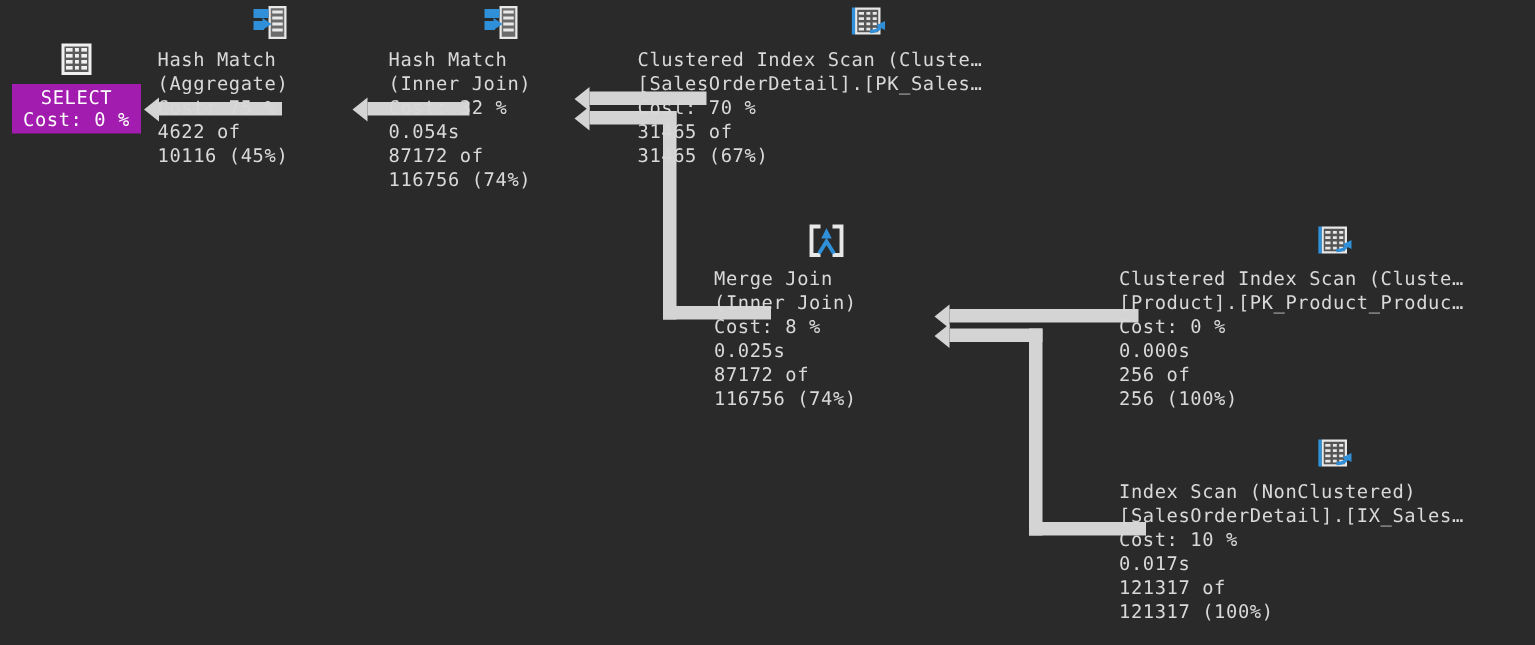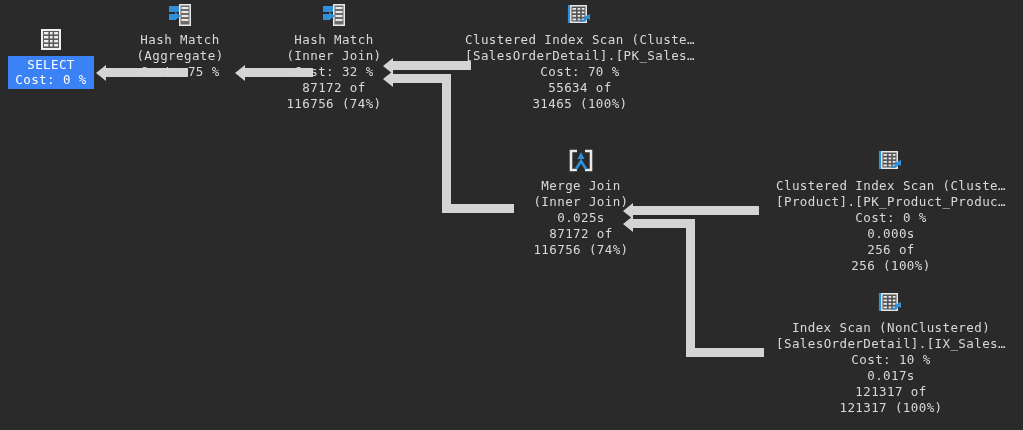--- a/index.html
+++ b/index.html
@@ -6,29 +6,29 @@
   body{
     width:1023px;height:430px;
     background:#2a2a2a;
     font-family:"DejaVu Sans Mono","Liberation Mono",monospace;
     overflow:hidden;
     position:relative;
   }
   #canvas{position:absolute;left:0;top:0;width:1023px;height:430px;}
 
   
-  .node{position:absolute;text-align:center;color:#d9d9d9;
+  .node{position:absolute;color:#d9d9d9;
         font-size:12.5px;line-height:16px;white-space:nowrap;letter-spacing:.4px;}
   .node .lines{display:block;}
   .node .ln{display:block;}
   .icon{display:block;margin:0 auto 2px auto;width:28px;height:28px;position:relative;}
 
   
   #select-node{position:absolute;left:8px;top:26px;width:86px;text-align:center;}
-  #select-node .sel-band{background:#3b82f6;color:#ffffff;font-size:12.5px;
+  #select-node .sel-band{background:#a21caf;color:#ffffff;font-size:12.5px;
         line-height:15px;padding:1px 0 2px 0;letter-spacing:.4px;}
 
   
   .icon svg{display:block;}
 
   
   .conn{position:absolute;background:#d4d4d4;}
   .conn.h{height:9px;}
   .conn.v{width:9px;}
   .arrowhead{position:absolute;width:0;height:0;
@@ -98,20 +98,22 @@
         </g>
         <rect x="3" y="4" width="10" height="6" fill="#2f8fd8"></rect>
         <rect x="3" y="12" width="7" height="6" fill="#2f8fd8"></rect>
         <path d="M9 10 L15 14 L9 18 Z" fill="#2f8fd8"></path>
       </svg>
     </span>
     <span class="lines">
       <span class="ln">Hash Match</span>
       <span class="ln">(Aggregate)</span>
       <span class="ln">Cost: 75 %</span>
+      <span class="ln">4622 of</span>
+      <span class="ln">10116 (45%)</span>
     </span>
   </div>
 
   <div class="node" style="left:259px;top:2px;width:150px;">
     <span class="icon">
       <svg width="28" height="28" viewBox="0 0 28 28">
         <rect x="13" y="2" width="12" height="22" fill="#e8e8e8"></rect>
         <rect x="14.5" y="3.5" width="9" height="19" fill="#6b6b6b"></rect>
         <g fill="#e8e8e8">
           <rect x="15.5" y="5" width="7" height="2"></rect>
@@ -121,20 +123,21 @@
         </g>
         <rect x="3" y="4" width="10" height="6" fill="#2f8fd8"></rect>
         <rect x="3" y="12" width="7" height="6" fill="#2f8fd8"></rect>
         <path d="M9 10 L15 14 L9 18 Z" fill="#2f8fd8"></path>
       </svg>
     </span>
     <span class="lines">
       <span class="ln">Hash Match</span>
       <span class="ln">(Inner Join)</span>
       <span class="ln">Cost: 32 %</span>
+      <span class="ln">0.054s</span>
       <span class="ln">87172 of</span>
       <span class="ln">116756 (74%)</span>
     </span>
   </div>
 
   <div class="node" style="left:425px;top:2px;width:310px;">
     <span class="icon">
       <svg width="28" height="28" viewBox="0 0 28 28">
         <rect x="4" y="3" width="17" height="18" fill="#e8e8e8"></rect>
         <rect x="5.5" y="4.5" width="14" height="15" fill="#555"></rect>
@@ -150,37 +153,38 @@
         </g>
         <path d="M3 3 L3 21" stroke="#2f8fd8" stroke-width="2.2" fill="none"></path>
         <path d="M14 19 q7 0 7 -5" stroke="#2f8fd8" stroke-width="2.2" fill="none"></path>
         <path d="M24 12 L18 15 L24 18 Z" fill="#2f8fd8"></path>
       </svg>
     </span>
     <span class="lines">
       <span class="ln">Clustered Index Scan (Cluste…</span>
       <span class="ln">[SalesOrderDetail].[PK_Sales…</span>
       <span class="ln">Cost: 70 %</span>
-      <span class="ln">55634 of</span>
-      <span class="ln">31465 (100%)</span>
-    </span>
-  </div>
-
-  <div class="node" style="left:506px;top:148px;width:150px;">
+      <span class="ln">31465 of</span>
+      <span class="ln">31465 (67%)</span>
+    </span>
+  </div>
+
+  <div class="node" style="left:476px;top:148px;width:150px;">
     <span class="icon">
       <svg width="28" height="28" viewBox="0 0 28 28">
         <path d="M10 3 L4 3 L4 22 L10 22" stroke="#e8e8e8" stroke-width="2.6" fill="none"></path>
         <path d="M18 3 L24 3 L24 22 L18 22" stroke="#e8e8e8" stroke-width="2.6" fill="none"></path>
         <path d="M9 21 L14 13 L19 21" stroke="#2f8fd8" stroke-width="2.6" fill="none"></path>
         <path d="M14 4 L10.5 11 L17.5 11 Z" fill="#2f8fd8"></path>
       </svg>
     </span>
     <span class="lines">
       <span class="ln">Merge Join</span>
       <span class="ln">(Inner Join)</span>
+      <span class="ln">Cost: 8 %</span>
       <span class="ln">0.025s</span>
       <span class="ln">87172 of</span>
       <span class="ln">116756 (74%)</span>
     </span>
   </div>
 
   <div class="node" style="left:746px;top:148px;width:290px;">
     <span class="icon">
       <svg width="28" height="28" viewBox="0 0 28 28">
         <rect x="4" y="3" width="17" height="18" fill="#e8e8e8"></rect>

